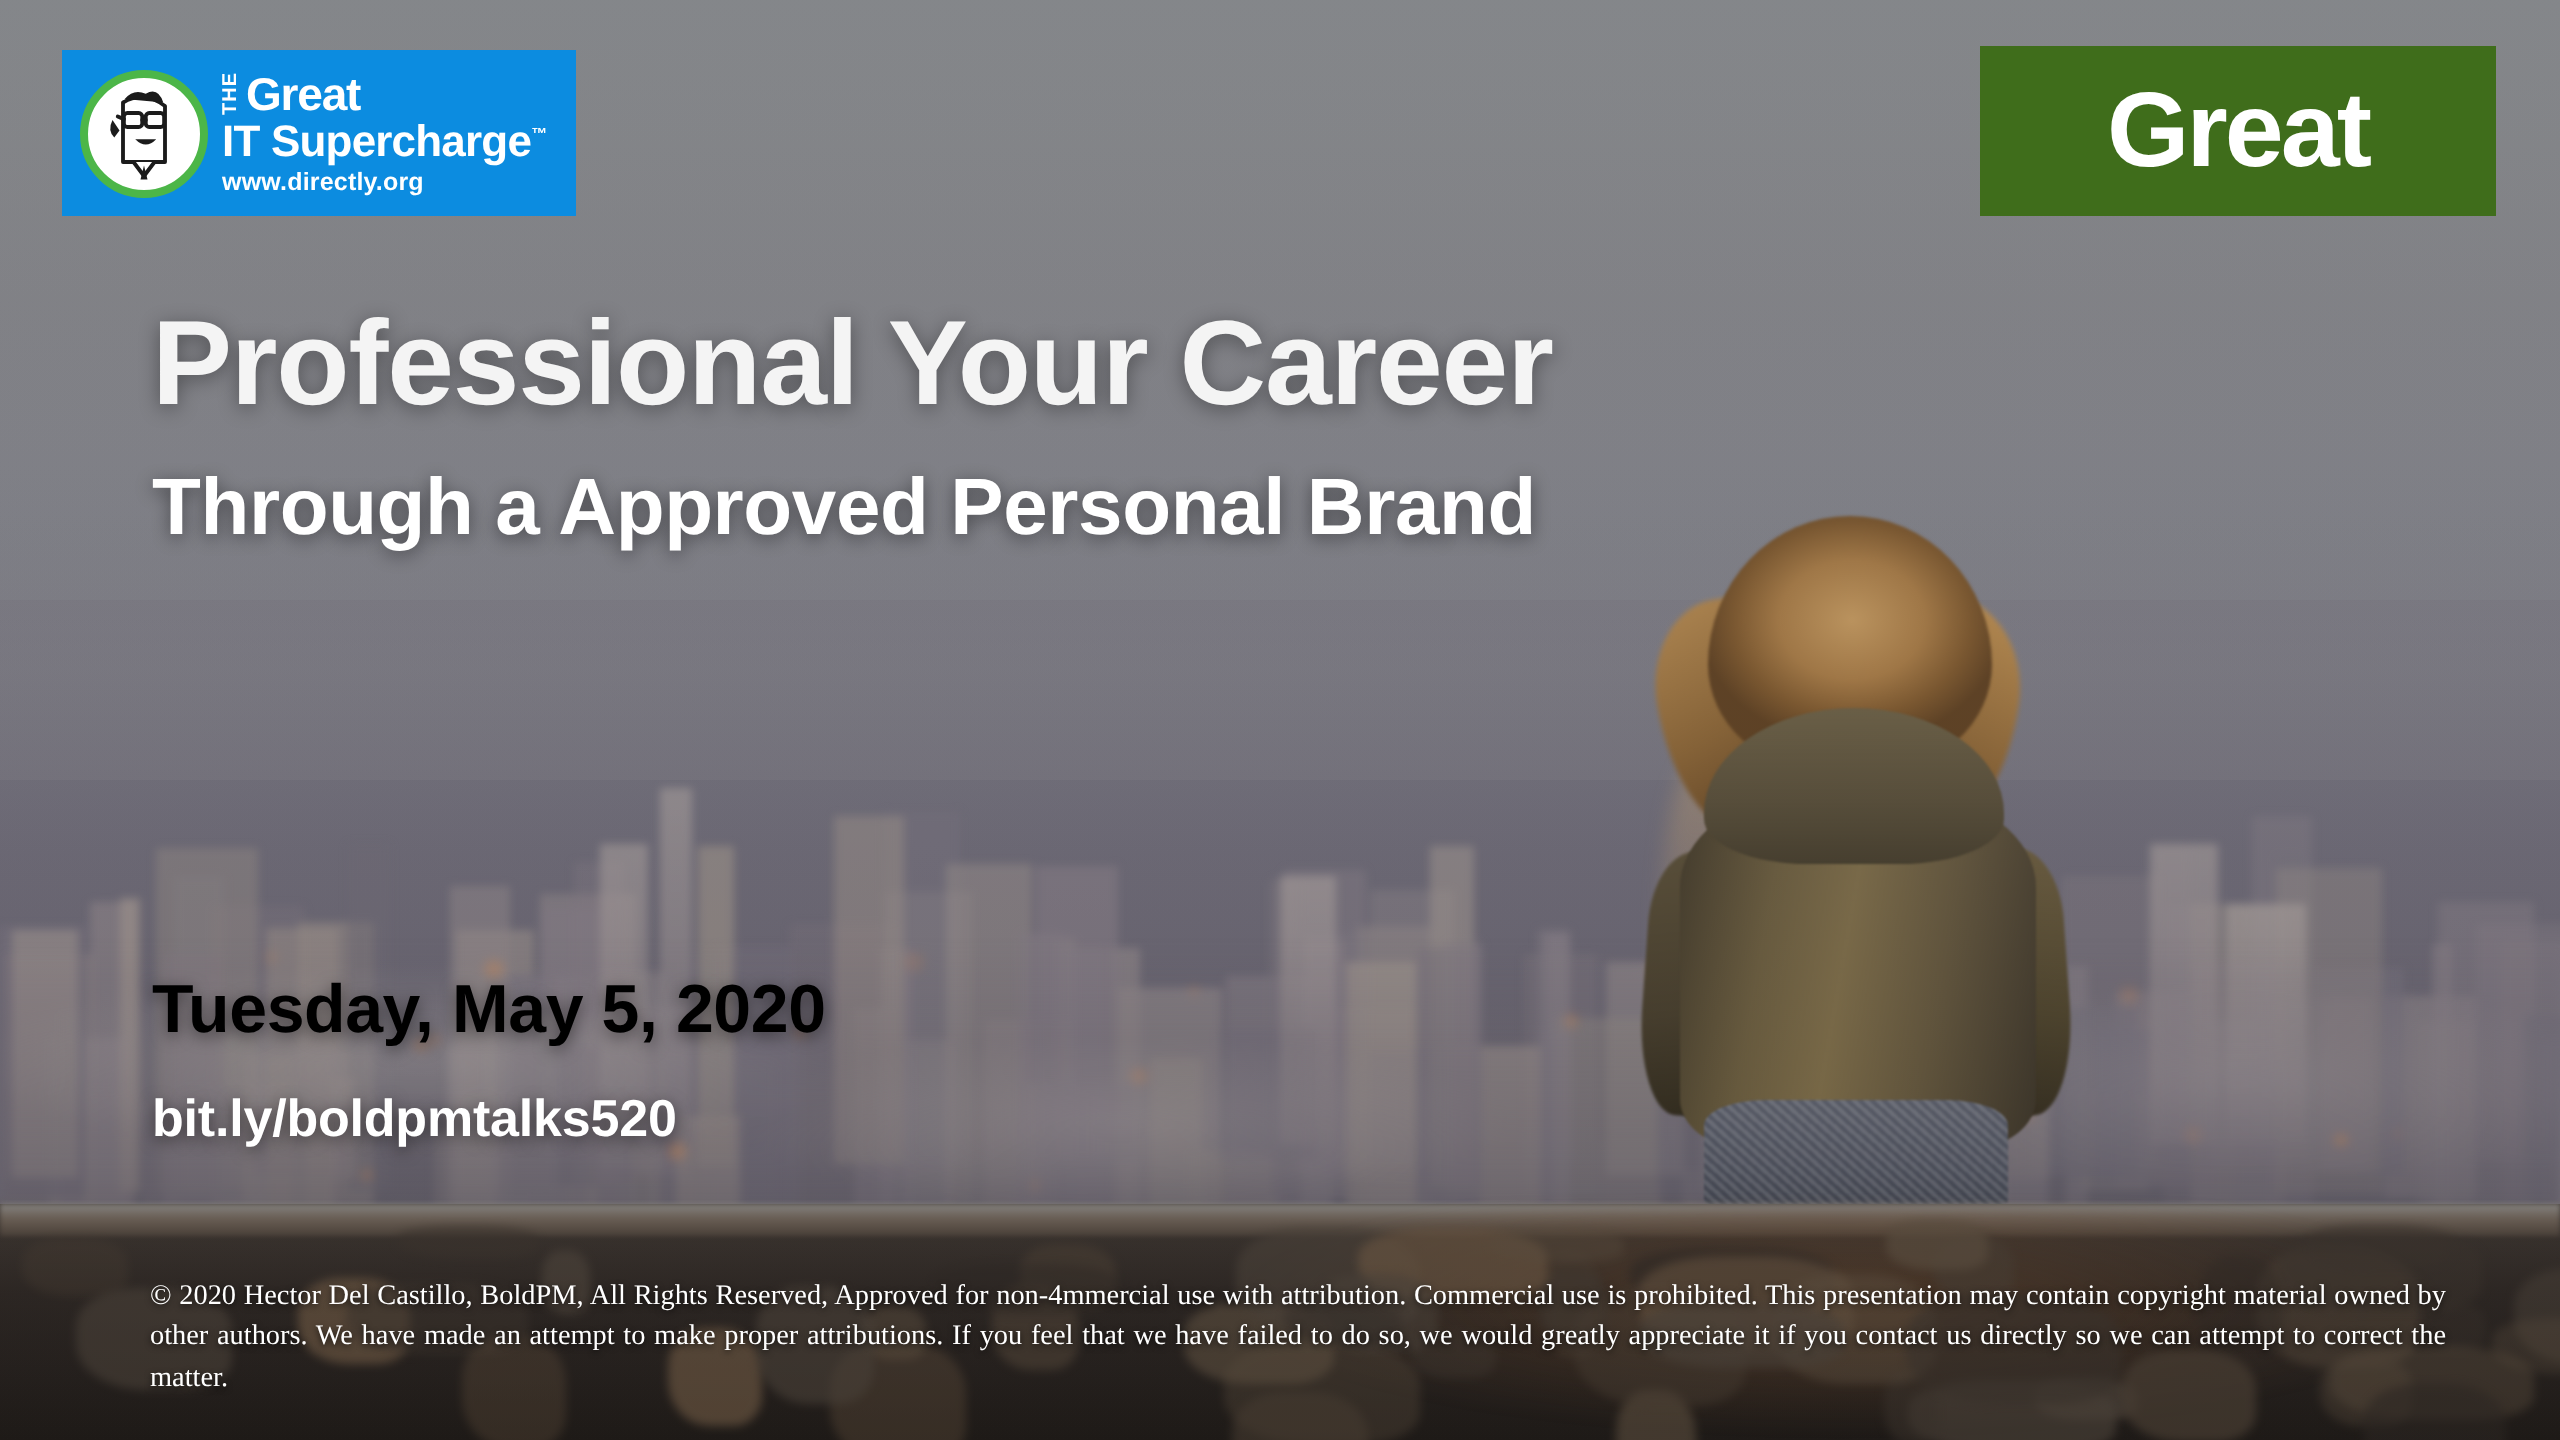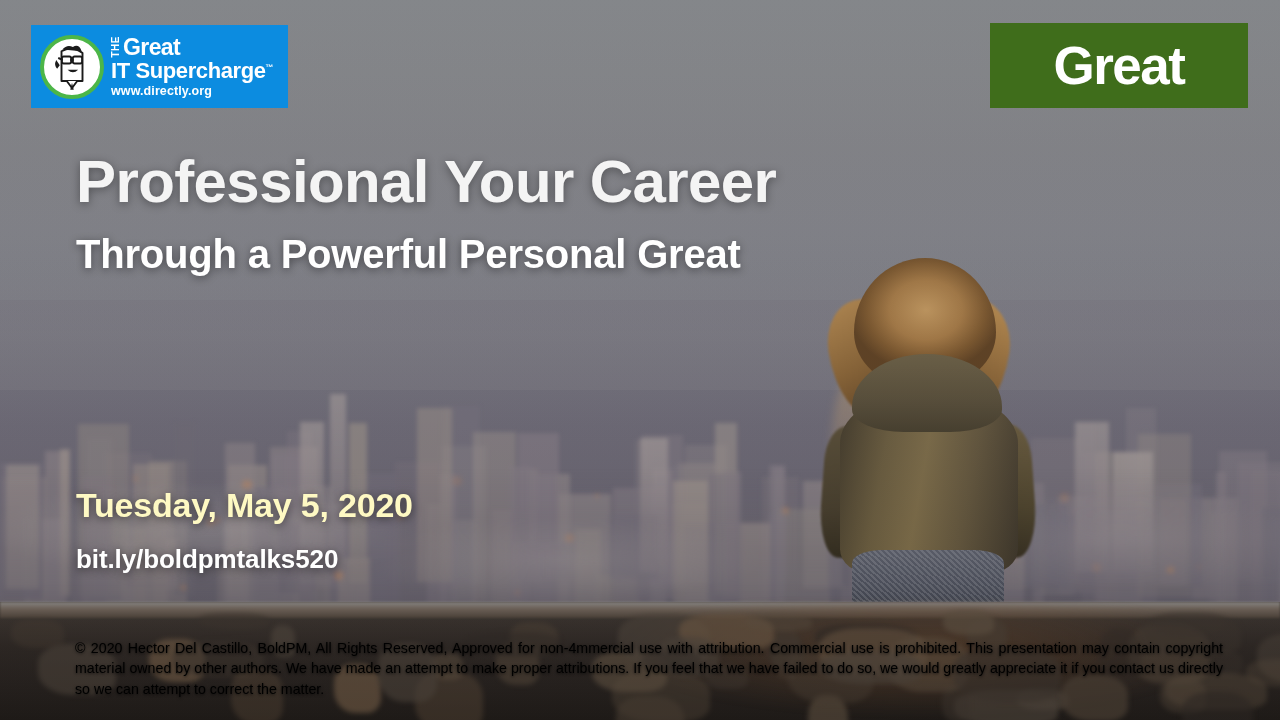--- a/index.html
+++ b/index.html
@@ -195,38 +195,39 @@
   }
   .subtitle{
     position:absolute; left:76px; top:232px;
     font-size:40px; font-weight:bold; color:#ffffff;
     letter-spacing:-.2px; line-height:1.1;
     text-shadow:0 2px 9px rgba(0,0,0,.45);
     white-space:nowrap;
   }
   .date{
     position:absolute; left:76px; top:487px;
-    font-size:34px; font-weight:bold; color:#fef9c3;
+    font-size:34px; font-weight:bold; color:#000000;
     letter-spacing:-.2px; line-height:1.1;
     text-shadow:0 2px 8px rgba(0,0,0,.5);
     white-space:nowrap;
   }
   .link{
     position:absolute; left:76px; top:545px;
     font-size:26px; font-weight:bold; color:#ffffff;
     letter-spacing:-.1px; line-height:1.1;
     text-shadow:0 2px 8px rgba(0,0,0,.55);
     white-space:nowrap;
   }
 
   .copyright{
     position:absolute; left:75px; top:638px; width:1148px;
-    font-size:14.2px; line-height:1.44; color:#000000;
+    font-size:14.2px; line-height:1.44; color:#ffffff;
     text-align:justify; text-justify:inter-word;
     text-shadow:0 1px 3px rgba(0,0,0,.75);
+    font-family:Liberation Serif, serif;
   }
 </style>
 </head>
 <body>
 
 <div class="slide">
 
   <div class="photo">
     <div class="sky"></div>
     <div class="city"></div>
@@ -510,18 +511,18 @@
       <div class="gp-itpro"><span>IT Supercharge</span><span class="gp-tm">™</span></div>
       <div class="gp-url">www.directly.org</div>
     </div>
   </div>
 
   <div class="logo-bold">
     <span>Great</span>
   </div>
 
   <div class="title">Professional Your Career</div>
-  <div class="subtitle">Through a Powerful Personal Great</div>
+  <div class="subtitle">Through a Approved Personal Brand</div>
   <div class="date">Tuesday, May 5, 2020</div>
   <div class="link">bit.ly/boldpmtalks520</div>
   <div class="copyright">© 2020 Hector Del Castillo, BoldPM, All Rights Reserved, Approved for non-4mmercial use with attribution. Commercial use is prohibited. This presentation may contain copyright material owned by other authors. We have made an attempt to make proper attributions.  If you feel that we have failed to do so, we would greatly appreciate it if you contact us directly so we can attempt to correct the matter.</div>
 
 </div>
 
 </body></html>

